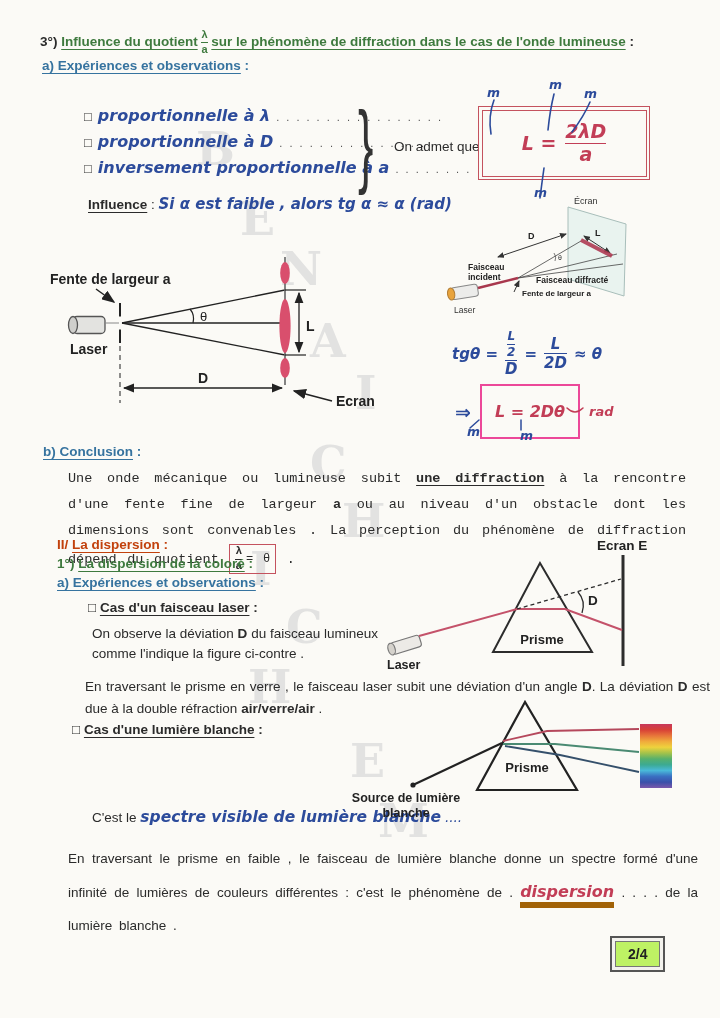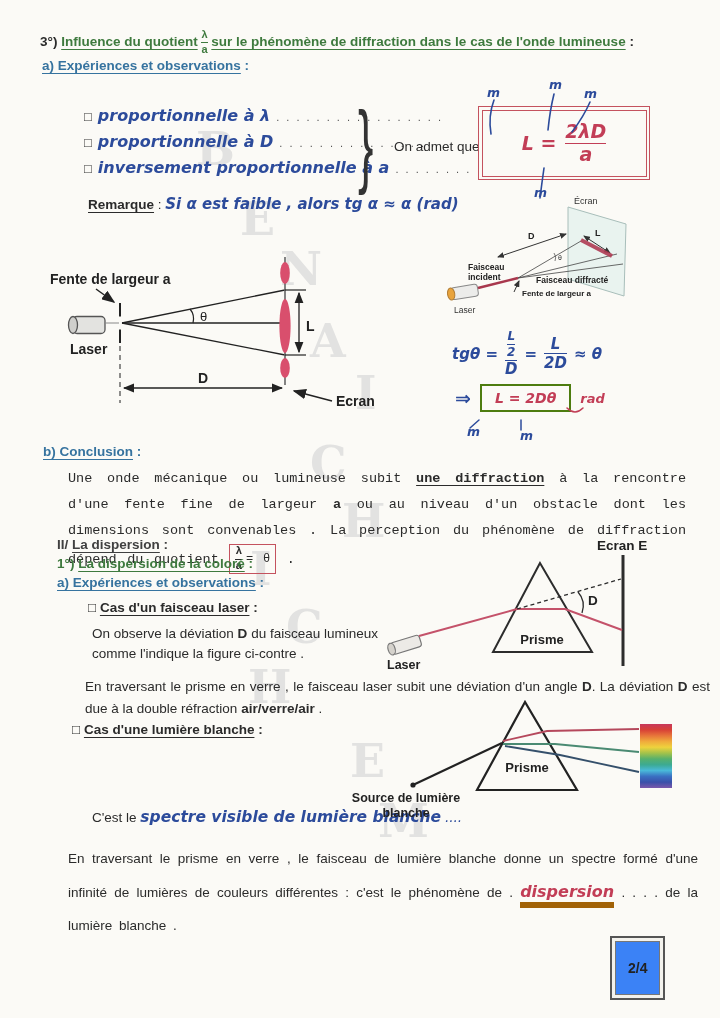--- a/index.html
+++ b/index.html
@@ -6,40 +6,40 @@
   .page{position:relative;width:720px;height:1018px;background:#fbfaf6;overflow:hidden;
         font-family:"Liberation Sans",sans-serif;color:#2b2b2b;}
   .abs{position:absolute;}
   .hand{font-family:"DejaVu Sans",sans-serif;font-style:italic;color:#2c4b9b;}
   .handb{font-weight:bold;}
   .redink{color:#c23d56;}
   .bold{font-weight:bold;}
   .u{text-decoration:underline;text-decoration-thickness:1.2px;text-underline-offset:2.5px;}
   .green{color:#3e7a3e;}
   .blue{color:#36739f;}
-  .pink{color:#404040;}
+  .pink{color:#c2410c;}
   .body13{font-size:13.5px;}
   .just{text-align:justify;}
   .vfrac{display:inline-flex;flex-direction:column;align-items:center;line-height:1;vertical-align:middle;}
   .vfrac .bar{align-self:stretch;border-top:1.4px solid currentColor;margin:1.5px 0;}
   .wm{position:absolute;font-family:"DejaVu Serif",serif;font-weight:bold;font-size:46px;
       color:rgba(100,106,118,0.16);z-index:0;}
   .layer{position:absolute;inset:0;z-index:1;}
   .chk-row{display:flex;align-items:baseline;gap:6px;height:26px;}
   .chk-row .cb{font-size:13px;color:#333;}
   .chk-row .txt{font-size:16px;}
   .chk-row .dots{font-size:11px;color:#555;letter-spacing:2px;}
   .rbox{border:1.6px solid #c4525e;padding:2.5px;background:transparent;}
   .rbox-inner{border:1.6px solid #c4525e;height:100%;box-sizing:border-box;
       display:flex;align-items:center;justify-content:center;gap:9px;font-size:19px;}
   .qbox{display:inline-flex;align-items:center;gap:4px;border:1.6px solid #c4525e;
         padding:1px 5px;vertical-align:middle;line-height:1;}
-  .lbox{border:2px solid #4d7c0f;padding:4px 13px;font-size:14px;}
+  .lbox{border:2px solid #ec4899;padding:16px 13px;font-size:16px;}
   .pgbox{border:2px solid #555;background:#f3f2ed;padding:3px;}
-  .pgbox-inner{border:1.5px solid #777;background:#3b82f6;padding:18px 12px;
+  .pgbox-inner{border:1.5px solid #777;background:#bef264;padding:4px 12px;
         font-weight:bold;font-size:14px;color:#222;}
 </style>
 </head>
 <body>
 
 <div class="page">
 
   <div>
       <span class="wm" style="left: 196px; top: 122px;">B</span>
       <span class="wm" style="left: 240px; top: 192px;">E</span>
@@ -112,21 +112,21 @@
     <svg class="abs" style="left:470px;top:84px;" width="190" height="122">
       <g fill="none" stroke="#2c4b9b" stroke-width="1.6" stroke-linecap="round">
         <path d="M24,16 Q18,32 21,50"></path>
         <path d="M84,10 Q80,26 78,46"></path>
         <path d="M120,18 Q114,32 102,48"></path>
         <path d="M70,114 Q72,98 74,84"></path>
       </g>
     </svg>
 
     <div class="abs" style="left:88px;top:195px;font-size:13.5px;">
-      <span class="bold u">Remarque</span><span> :</span>
+      <span class="bold u">Influence</span><span> :</span>
       <span class="hand handb" style="font-size:15px;">Si α est faible , alors tg α ≈ α (rad)</span>
     </div>
 
     <svg class="abs" style="left:40px;top:253px;" width="400" height="182" viewBox="0 0 400 182">
       <defs>
         <marker id="ahA" markerWidth="9" markerHeight="7" refX="8" refY="3.5" orient="auto-start-reverse">
           <path d="M0,0 L9,3.5 L0,7 z" fill="#222"></path>
         </marker>
       </defs>
       <text x="10" y="31" font-size="14" font-weight="bold" fill="#222">Fente de largeur a</text>
@@ -308,21 +308,21 @@
       <line x1="63" y1="87" x2="152" y2="45" stroke="#222" stroke-width="2.2"></line>
       <polyline points="153,43 197,33 289,31" fill="none" stroke="#b5485c" stroke-width="1.8"></polyline>
       <polyline points="153,46 205,46 289,54" fill="none" stroke="#4a8a72" stroke-width="1.8"></polyline>
       <polyline points="155,48 210,57 289,74" fill="none" stroke="#35506b" stroke-width="1.8"></polyline>
       <text x="56" y="104" text-anchor="middle" font-size="12.5" font-weight="bold" fill="#222">Source de lumière</text>
       <text x="56" y="119" text-anchor="middle" font-size="12.5" font-weight="bold" fill="#222">blanche</text>
     </svg>
     <div class="abs" style="left: 640px; top: 724px; width: 32px; height: 64px; background: linear-gradient(rgb(199, 56, 92), rgb(216, 65, 54), rgb(231, 117, 58), rgb(240, 170, 60), rgb(238, 210, 61), rgb(163, 194, 74), rgb(87, 176, 108), rgb(60, 170, 146), rgb(73, 185, 217), rgb(58, 112, 194), rgb(58, 80, 169), rgb(122, 88, 171));"></div>
 
     <div class="abs body13 just" style="left:68px;top:842px;width:630px;line-height:33px;word-spacing:3px;">
-      <span>En traversant  le  prisme  en verre , le faisceau  de  lumière blanche  donne  un  spectre  formé  d'une infinité  de  lumières  de couleurs différentes : c'est le phénomène de .</span>
+      <span>En traversant  le  prisme  en faible , le faisceau  de  lumière blanche  donne  un  spectre  formé  d'une infinité  de  lumières  de couleurs différentes : c'est le phénomène de .</span>
       <span class="hand handb redink" style="font-size:16px;border-bottom:6px solid #a16207;padding-bottom:1px;">dispersion</span>
       <span>. . . . de la lumière blanche .</span>
     </div>
 
     <div class="abs pgbox" style="left:610px;top:936px;">
       <div class="pgbox-inner">2/4</div>
     </div>
 
   </div>
 </div>

